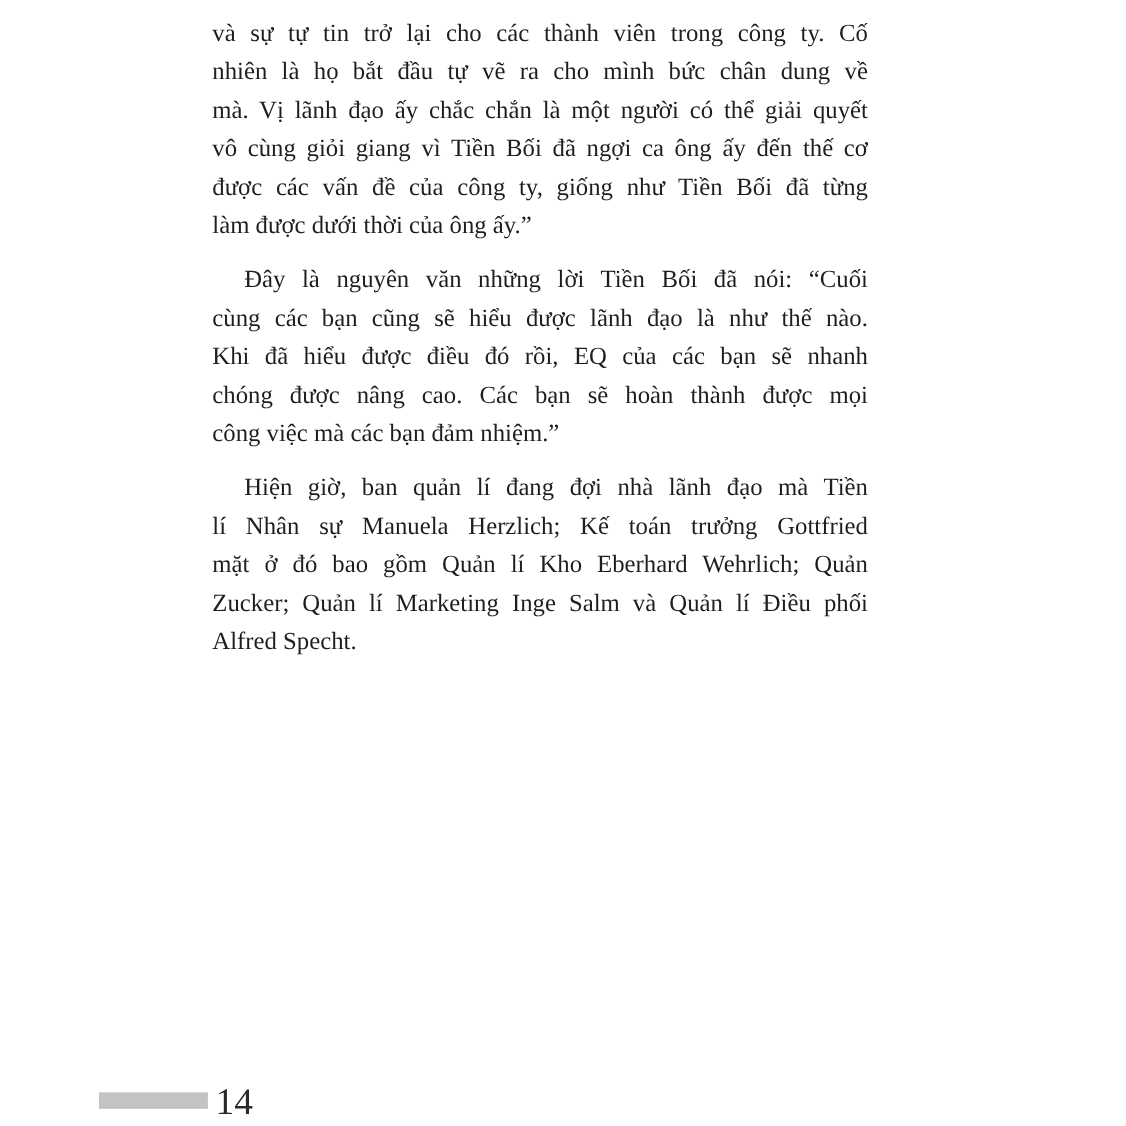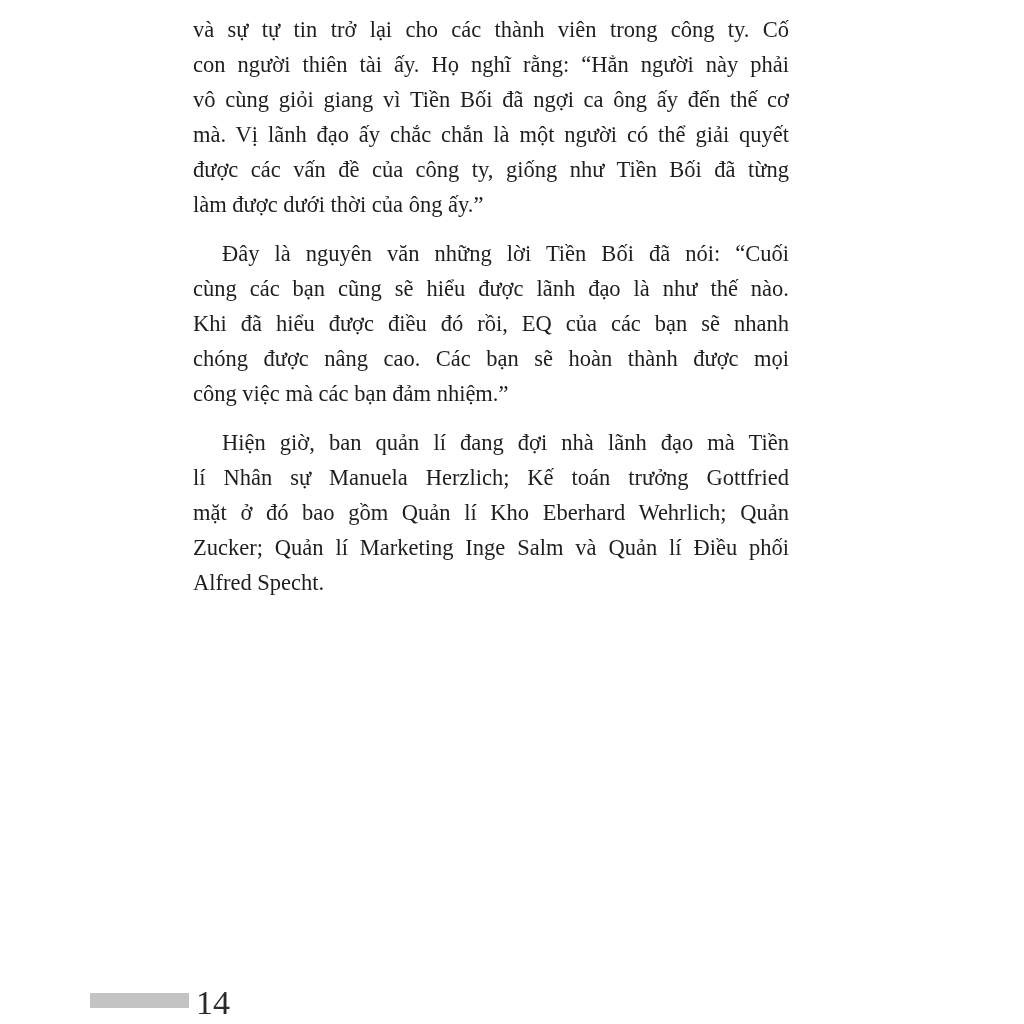--- a/index.html
+++ b/index.html
@@ -92,23 +92,23 @@
 </style>
 </head>
 <body>
 
 <div class="page">
 
   <div class="body-text">
 
   <div class="paragraph">
         <div class="line">và sự tự tin trở lại cho các thành viên trong công ty. Cố</div>
-        <div class="line">con người thiên tài ấy. Họ nghĩ rằng: “Hẳn người này phải</div>
+        <div class="line">nhiên là họ bắt đầu tự vẽ ra cho mình bức chân dung về</div>
+        <div class="line">mà. Vị lãnh đạo ấy chắc chắn là một người có thể giải quyết</div>
         <div class="line">vô cùng giỏi giang vì Tiền Bối đã ngợi ca ông ấy đến thế cơ</div>
-        <div class="line">mà. Vị lãnh đạo ấy chắc chắn là một người có thể giải quyết</div>
         <div class="line">được các vấn đề của công ty, giống như Tiền Bối đã từng</div>
         <div class="line last">làm được dưới thời của ông ấy.”</div>
       </div>
       <div class="paragraph">
         <div class="line indent">Đây là nguyên văn những lời Tiền Bối đã nói: “Cuối</div>
         <div class="line">cùng các bạn cũng sẽ hiểu được lãnh đạo là như thế nào.</div>
         <div class="line">Khi đã hiểu được điều đó rồi, EQ của các bạn sẽ nhanh</div>
         <div class="line">chóng được nâng cao. Các bạn sẽ hoàn thành được mọi</div>
         <div class="line last">công việc mà các bạn đảm nhiệm.”</div>
       </div>

